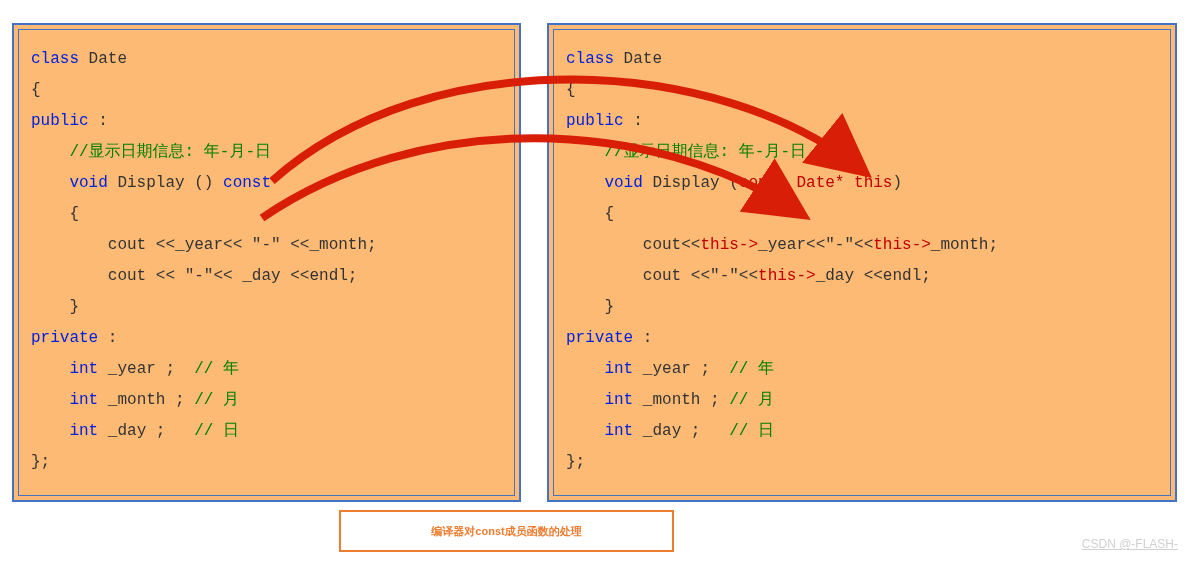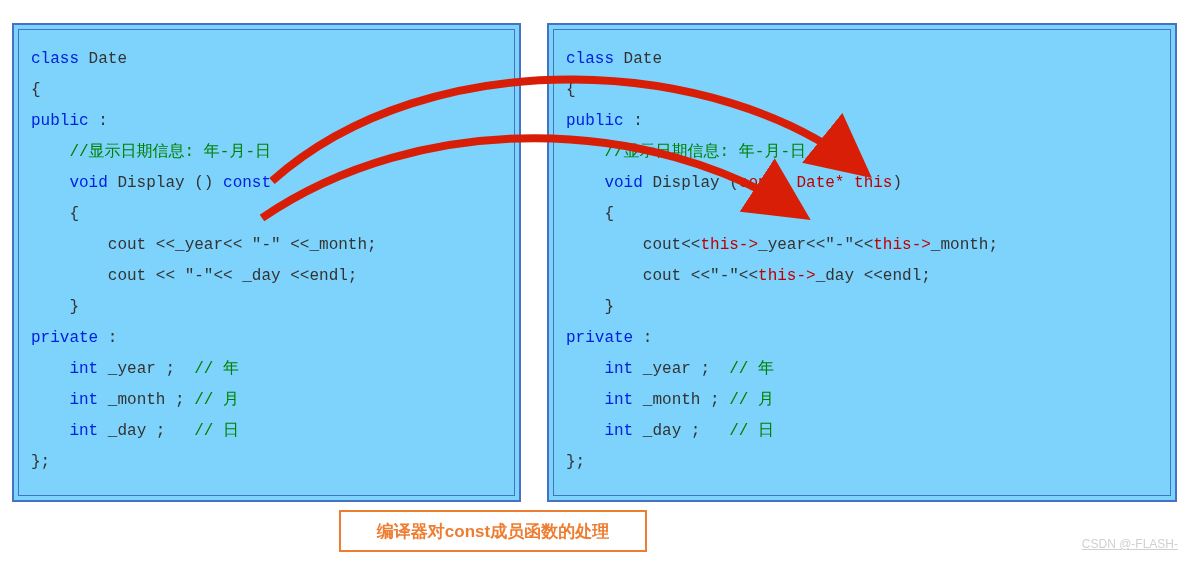--- a/index.html
+++ b/index.html
@@ -10,47 +10,47 @@
     font-size: 16px;
     color: #333;
     background: #fff;
     width: 1192px;
     height: 565px;
     position: relative;
   }
   .panel-outer {
     position: absolute;
     border: 2px solid #4472c4;
-    background: #7dd3fc;
+    background: #fdba74;
   }
   .panel-inner {
     position: absolute;
     inset: 4px;
     border: 1px solid #4472c4;
     padding: 14px 12px;
     line-height: 31px;
     white-space: pre;
     overflow: hidden;
   }
   .panel-left  { left: 12px;  top: 23px; width: 509px; height: 479px; }
   .panel-right { left: 547px; top: 23px; width: 630px; height: 479px; }
 
   .kw   { color: #0020e0; }
   .cm   { color: #008000; }      
   .hl   { color: #c00000; }
   .caption-box {
     position: absolute;
     left: 339px; top: 510px;
-    width: 308px; height: 42px;
+    width: 335px; height: 42px;
     border: 2px solid #ed7d31;
     display: flex; align-items: center; justify-content: center;
     font-family: Arial, "Microsoft YaHei", sans-serif;
     font-weight: bold;
     color: #ed7d31;
-    font-size: 17px;
+    font-size: 11px;
     background: #fff;
   }
   .watermark {
     position: absolute;
     right: 14px; bottom: 14px;
     color: #d0d0d0;
     font-size: 12px;
     font-family: Arial, sans-serif;
     text-decoration: underline;
   }

